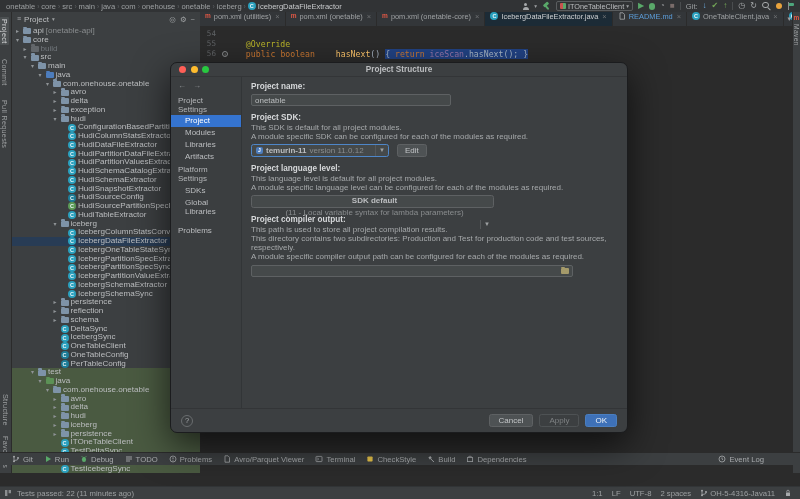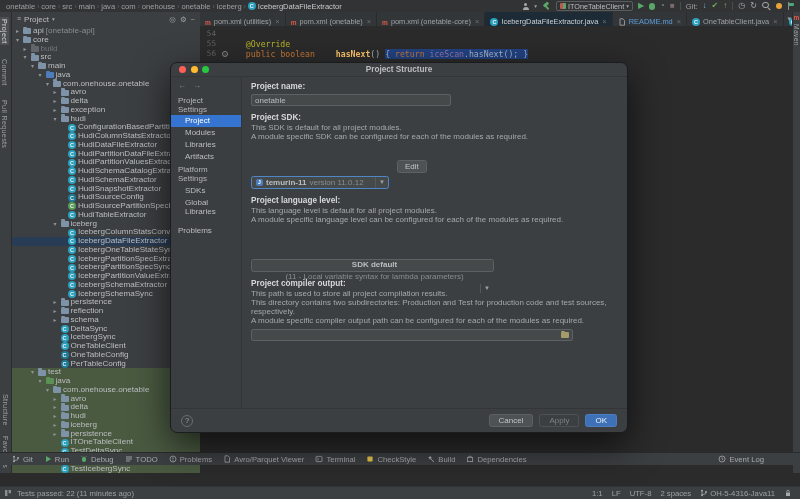--- a/index.html
+++ b/index.html
@@ -37,21 +37,21 @@
   .i-flag::after{content:'';position:absolute;left:2px;top:0.5px;width:4.5px;height:3px;background:#4DA57C;border-radius:0 1px 1px 0;}
   .i-runcfg{width:6px;height:6px;border-radius:1px;display:inline-block;background:linear-gradient(90deg,#C75450 50%,#59A869 50%);}
   .dot-orange{width:6px;height:6px;border-radius:50%;background:#E8A33D;display:inline-block;}
 
   
   #row2{position:absolute;left:12px;top:12px;right:8px;height:14px;display:flex;background:#333639;}
   #panel-header{width:188px;flex:none;background:#3C3F41;display:flex;align-items:center;gap:3px;
                 padding:0 5px;font-size:8px;color:#BCBEC0;}
   .ph-icons{margin-left:auto;display:flex;gap:4px;color:#9DA0A2;font-size:7.5px;}
   #tabs{flex:1;display:flex;align-items:stretch;overflow:hidden;}
-  .tab{display:flex;align-items:flex-end;gap:3px;padding:0 5px;font-size:7.4px;color:#9FA2A4;
+  .tab{display:flex;align-items:flex-start;gap:3px;padding:0 5px;font-size:7.4px;color:#9FA2A4;
        border-right:1px solid #2B2B2B;white-space:nowrap;flex:none;}
   .tab.active{background:#1C2B36;color:#CED0D2;}
   .tab.modified .tlabel{color:#5C9EDB;}
   .tab .close{color:#6E7173;font-size:7.5px;margin-left:1px;}
   #tabs-chevron{position:absolute;right:1px;top:0;height:14px;display:flex;align-items:center;
                 color:#9DA0A2;font-size:7px;}
 
   
   #left-stripe{position:absolute;left:0;top:12px;width:12px;height:461px;background:#3C3F41;
                border-right:1px solid #2B2B2B;display:flex;flex-direction:column;align-items:center;}
@@ -82,21 +82,21 @@
 
   
   #editor{position:absolute;left:200px;top:26px;right:8px;height:447px;background:#2B2B2B;
           font-family:"DejaVu Sans Mono","Liberation Mono",monospace;font-size:8.2px;color:#A9B7C6;padding-top:3px;}
   .cline{display:flex;align-items:center;height:10px;line-height:10px;}
   .lnum{width:16px;text-align:right;color:#606366;font-size:7.6px;flex:none;margin-right:2px;}
   .gut{width:14px;flex:none;display:flex;justify-content:center;}
   .ovr{width:6px;height:6px;border-radius:50%;border:1px solid #8A8D8F;color:#8A8D8F;
        font-size:4.5px;line-height:5px;text-align:center;}
   .ctext{margin-left:4px;white-space:pre;}
-  .kw{color:#CC7832;}.method{color:#FFC66B;font-weight:bold;padding-left:16px;}.field{color:#9876AA;}
+  .kw{color:#CC7832;}.method{color:#FFC66B;font-weight:normal;padding-left:16px;}.field{color:#9876AA;}
   .ann{color:#BBB529;}.plain{color:#A9B7C6;}
   .selbg{background:#214283;}
 
   
   #right-stripe{position:absolute;right:0;top:12px;width:8px;height:461px;background:#3C3F41;
                 border-left:1px solid #2B2B2B;display:flex;flex-direction:column;align-items:center;padding-top:2px;}
   .mvn{color:#E25845;font-weight:bold;font-size:6.5px;line-height:7px;}
   #right-stripe .vlabel{font-size:6.8px;margin:3px 0;}
 
   
@@ -116,21 +116,21 @@
   .ditem.selected{background:#3574D0;color:#FFFFFF;}
   .ditem.lone{margin-top:7px;padding-left:7px;}
   .dmain{flex:1;padding:4px 12px 0 9px;font-size:8px;color:#A6A9AB;line-height:9px;}
   .dlabel{font-weight:bold;color:#D6D8DA;font-size:8.2px;margin-top:7px;line-height:10px;}
   .dlabel.first{margin-top:1px;}
   .dinput{height:12px;width:200px;background:#45494A;border:1px solid #5E6163;border-radius:2px;
           color:#BCBEC0;font-size:8px;padding:0 3px;display:block;margin-top:2px;
           font-family:"Liberation Sans","DejaVu Sans",sans-serif;}
   .combo-row{display:flex;align-items:center;gap:8px;margin-top:3px;}
   .combo{height:13px;background:#45494A;border:1px solid #5E6163;border-radius:2.5px;
-         display:inline-flex;align-items:center;font-size:8px;color:#BCBEC0;padding:0 0 0 4px;gap:3px;margin-top:32px;}
+         display:inline-flex;align-items:center;font-size:8px;color:#BCBEC0;padding:0 0 0 4px;gap:3px;}
   .combo .arrow{margin-left:auto;color:#9DA0A2;font-size:6px;border-left:1px solid #55585A;
                 padding:0 3px;height:100%;display:flex;align-items:center;}
   .combo.sdk{width:138px;border-color:#4E86C8;}
   .combo.lang{width:243px;flex-direction:column;}
   .dim{color:#8A8D8F;}
   .jicon{width:7px;height:7px;border-radius:2px;background:#4D7DBD;color:#fff;font-size:5px;
          line-height:7px;text-align:center;font-weight:bold;flex:none;}
   .btn{height:13px;padding:0 9px;border-radius:2.5px;font-size:8px;display:inline-flex;
        align-items:center;justify-content:center;}
   .btn.gray{background:#4E5254;border:1px solid #5E6163;color:#C3C5C7;}

